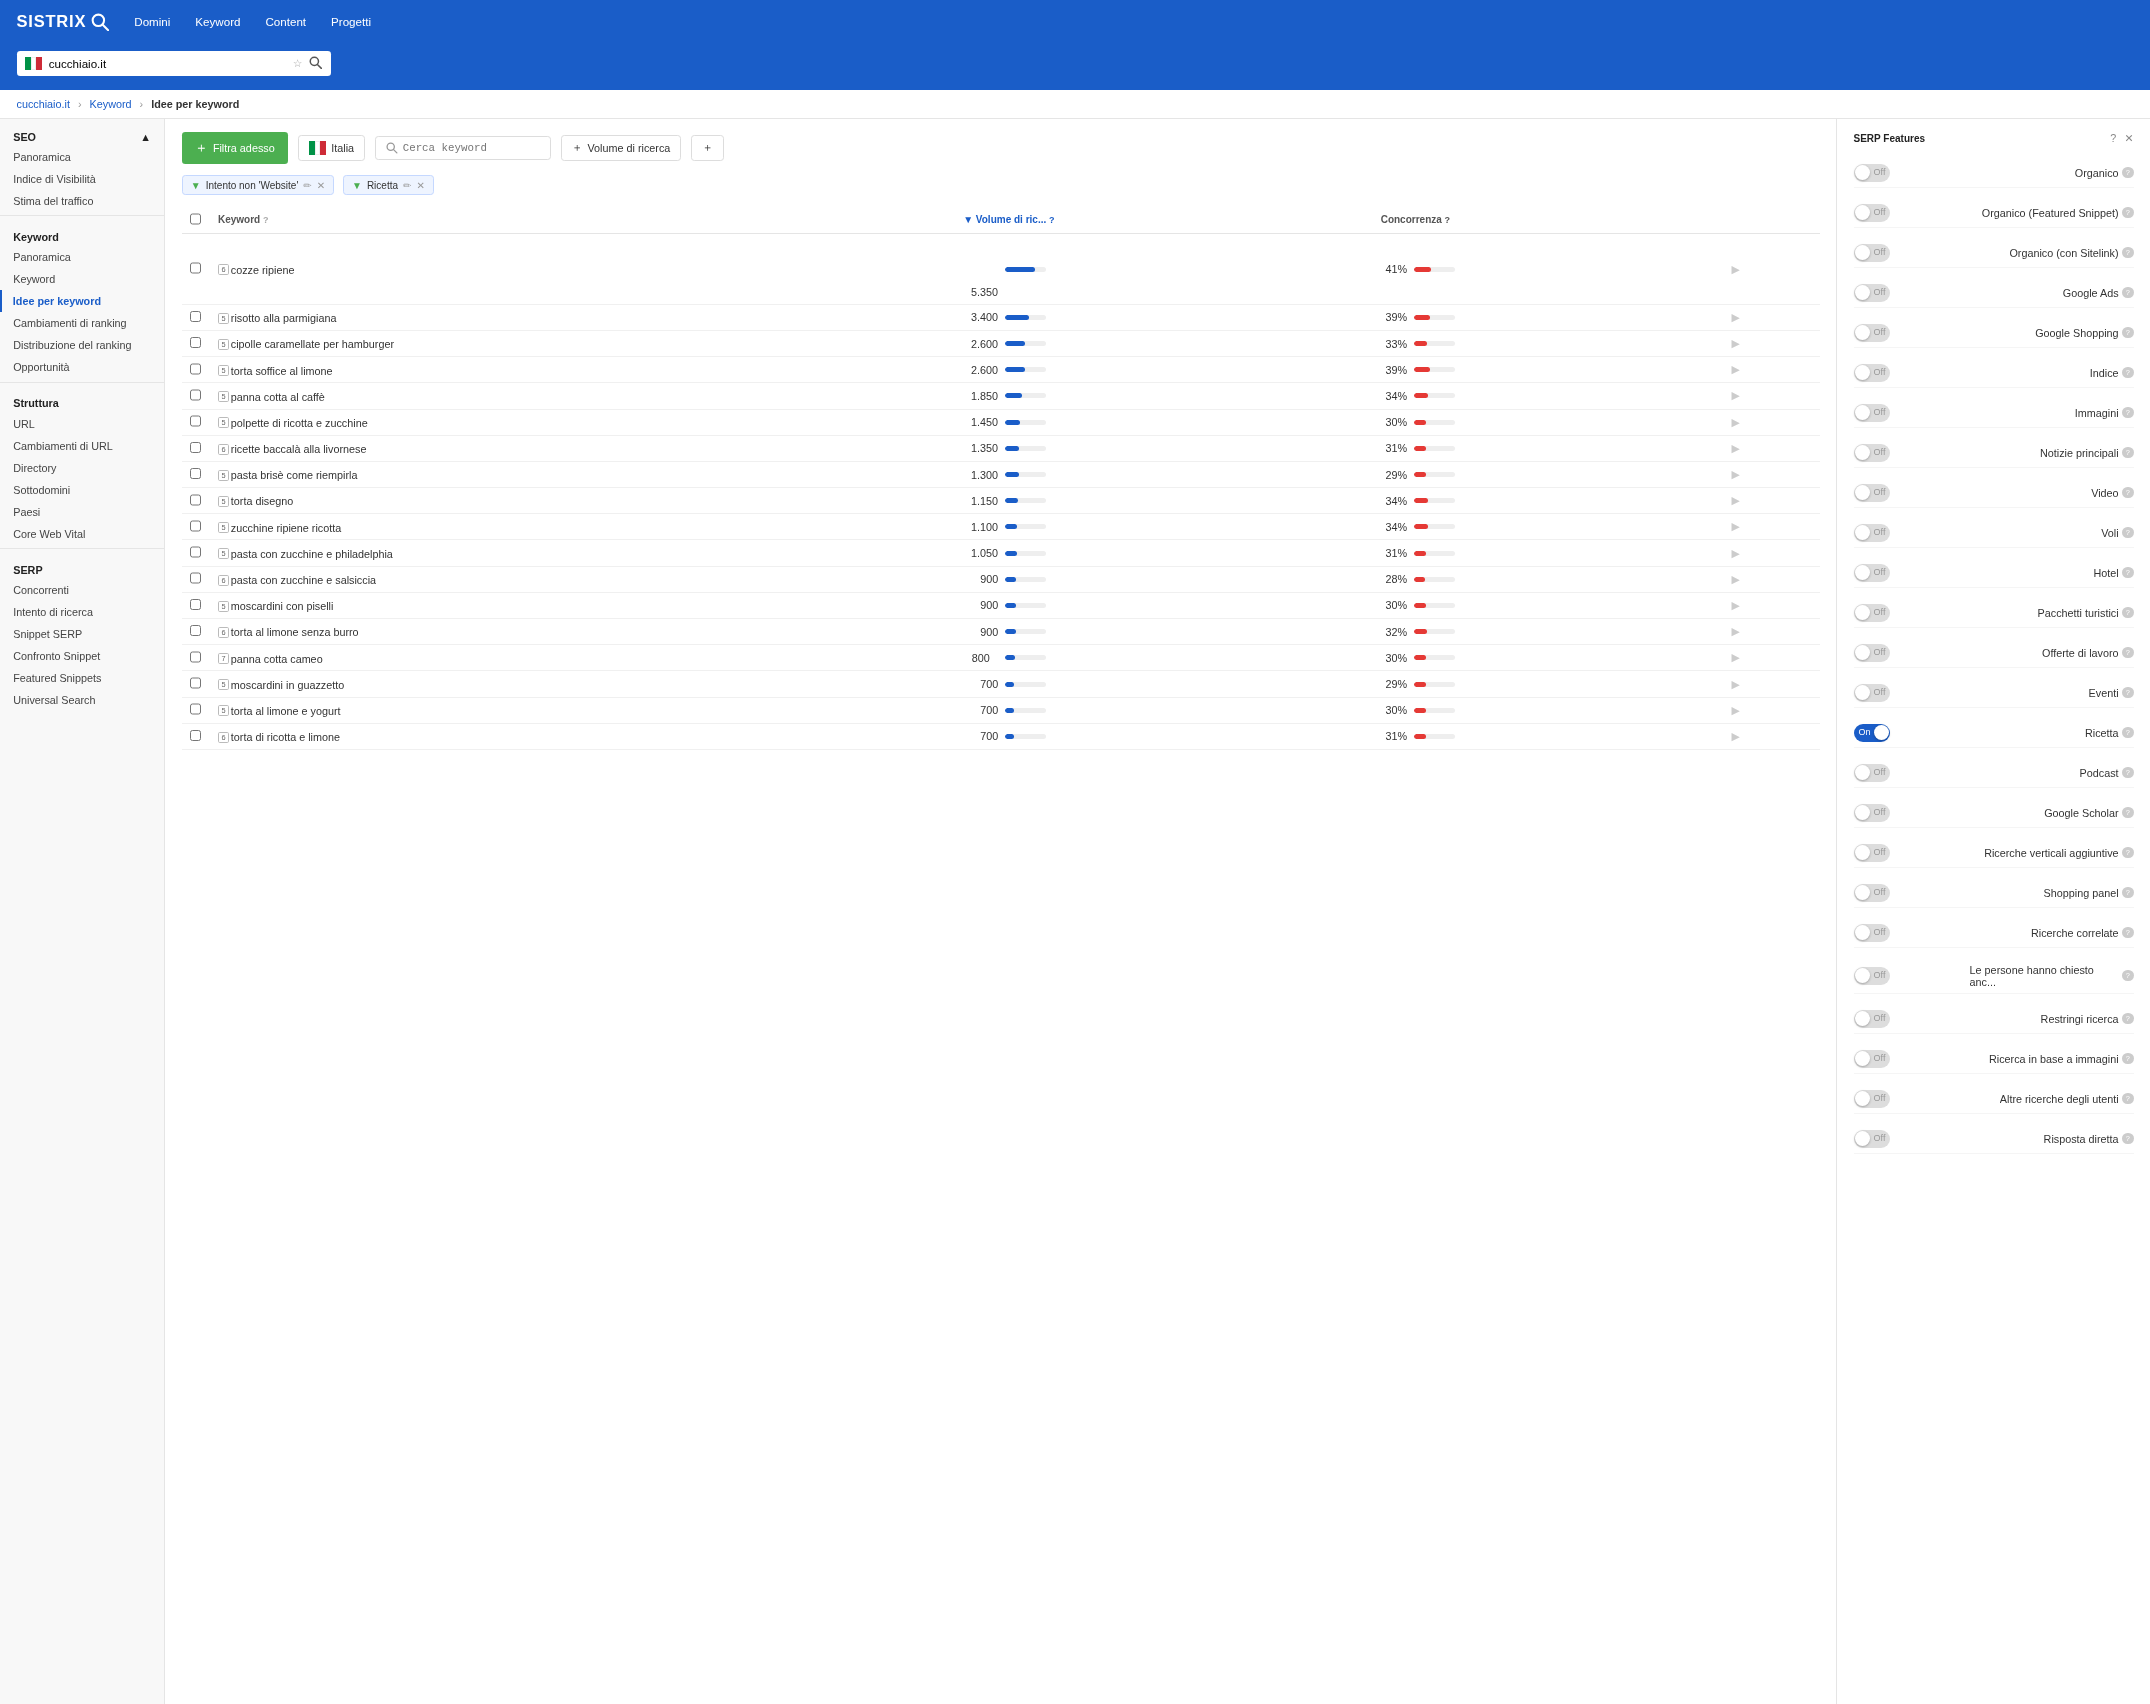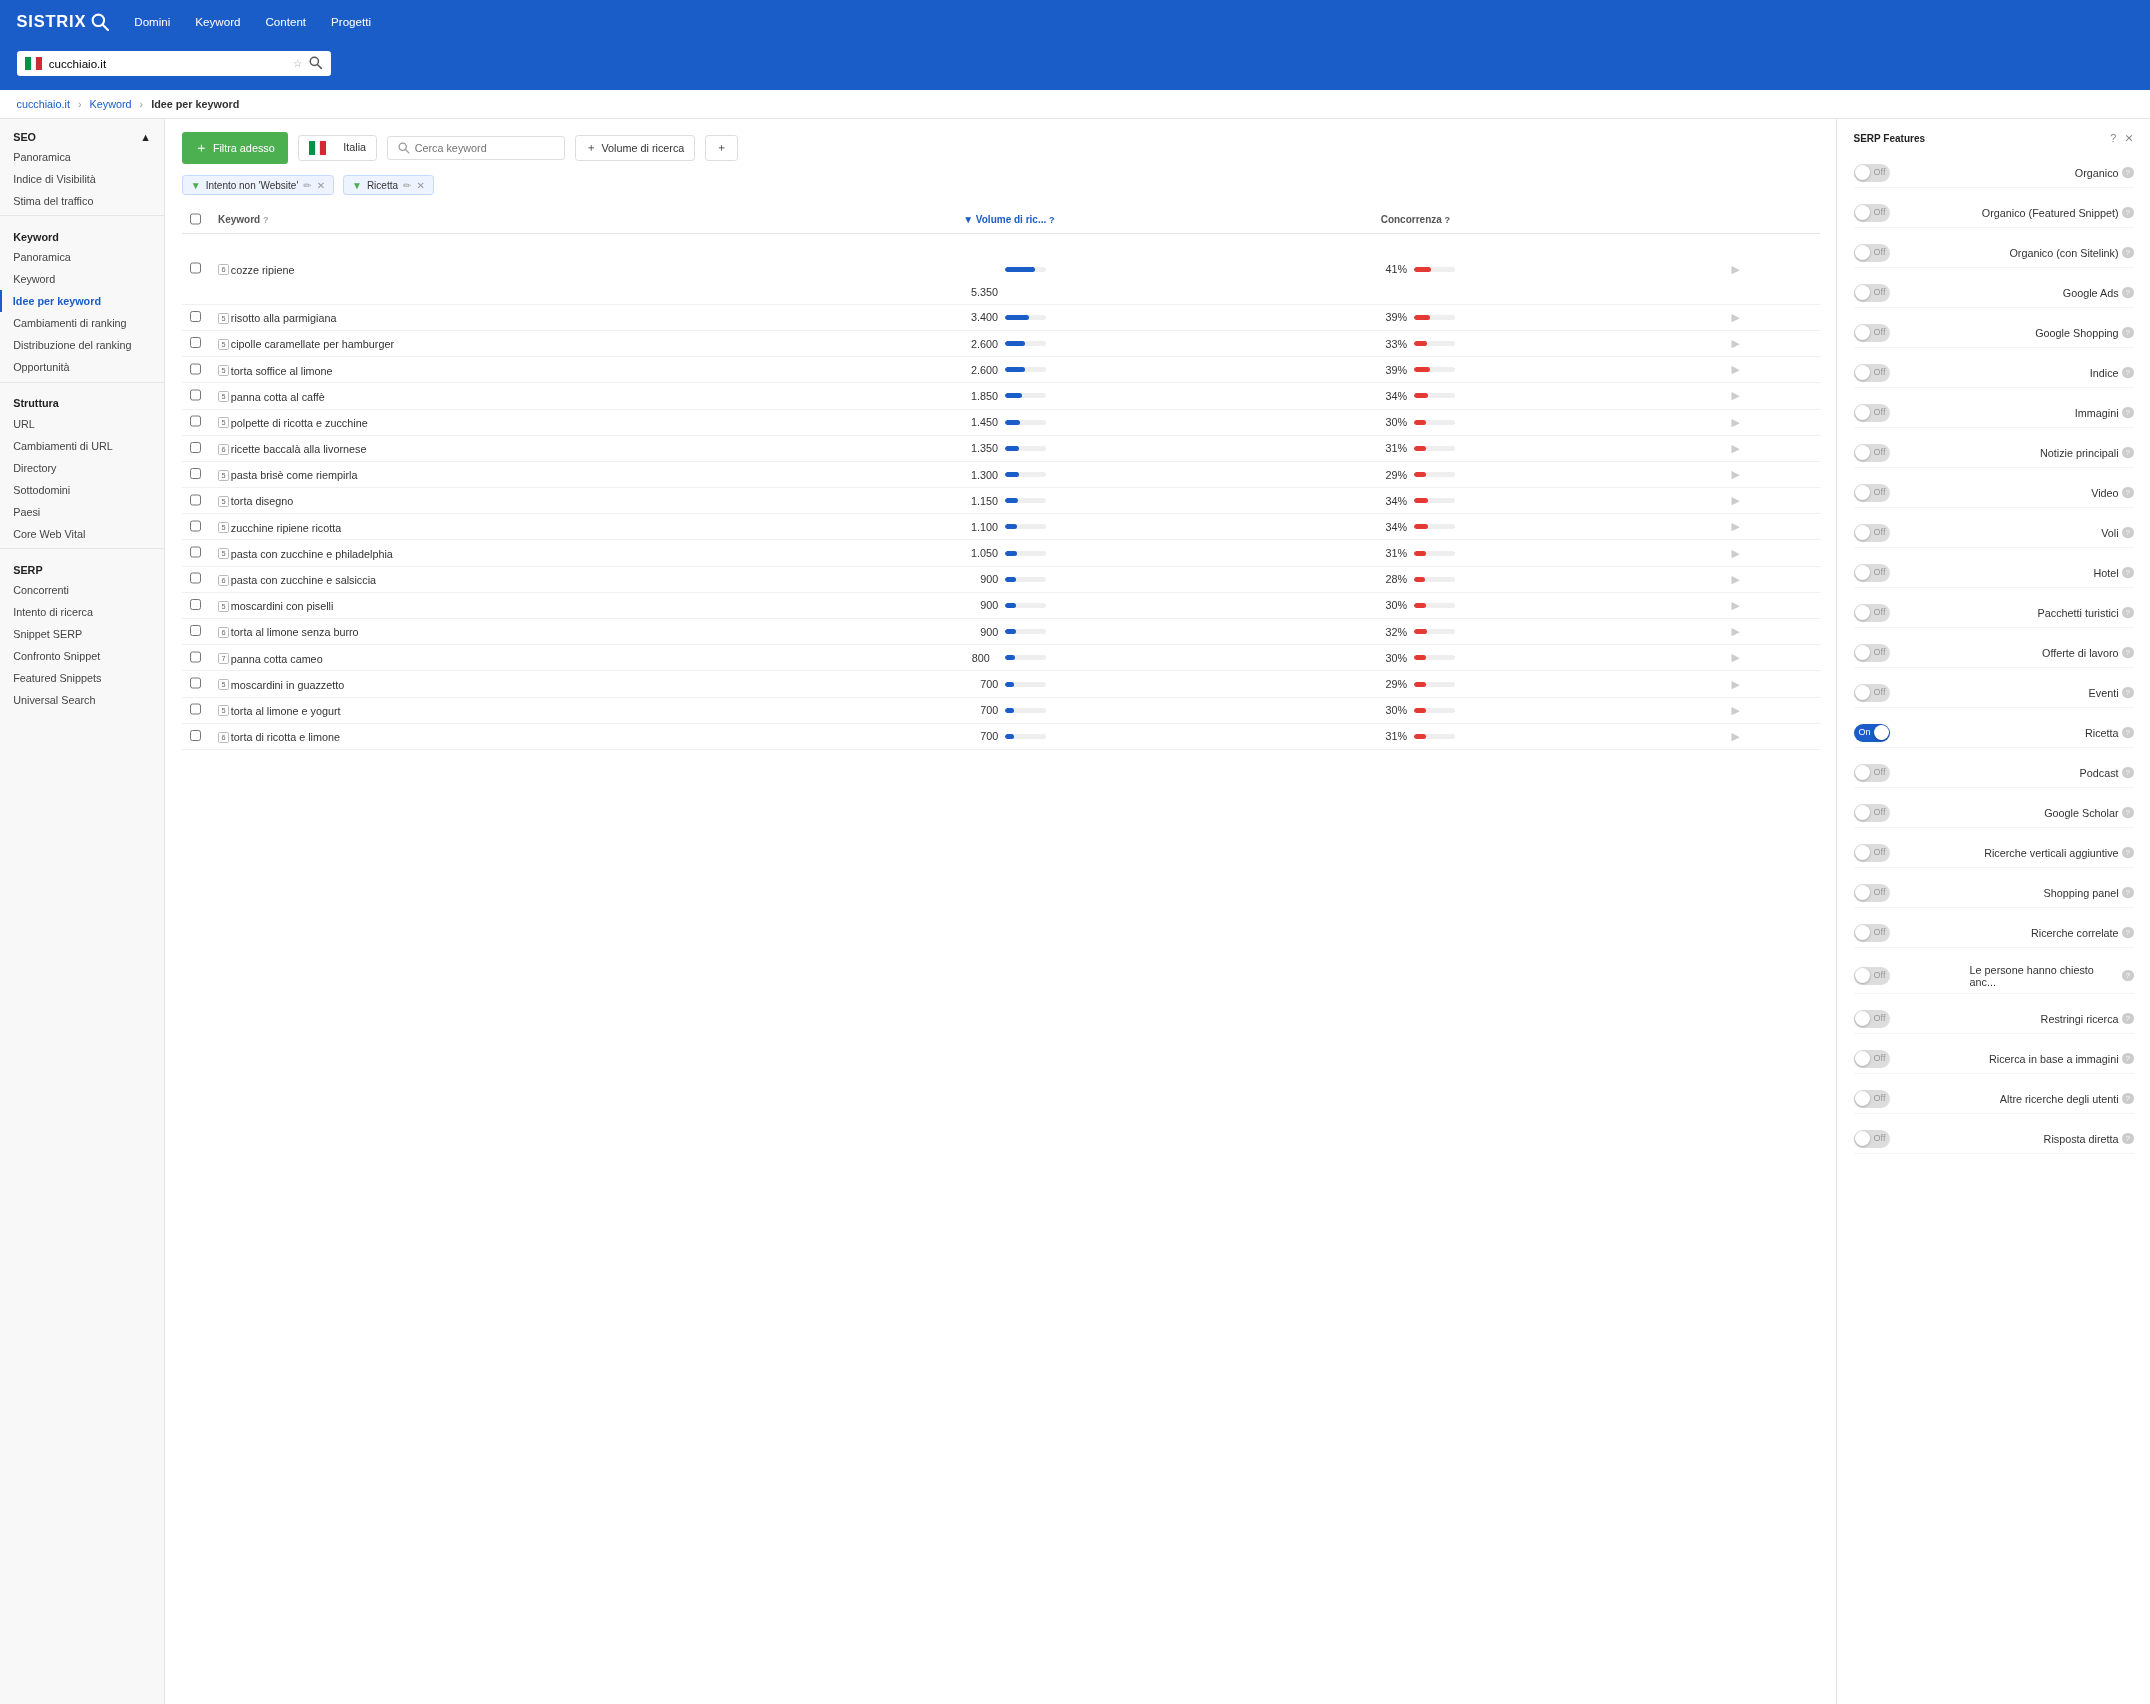--- a/index.html
+++ b/index.html
@@ -137,22 +137,22 @@
     .flag-small {
       display: inline-flex;
     }
     .btn-filter-country {
       background: white;
       border: 0.8px solid #ddd;
       padding: 5px 10px;
       border-radius: 3.3px;
       cursor: pointer;
       display: flex;
-      align-items: flex-start;
-      gap: 17px;
+      align-items: center;
+      gap: 5px;
       font-size: 10.8px;
     }
     .search-kw-input {
       border: 0.8px solid #ddd;
       border-radius: 3.3px;
       padding: 5px 10px;
       font-size: 10.8px;
       display: flex;
       align-items: center;
       gap: 5px;
@@ -423,21 +423,21 @@
             <div class="flag-it-white"></div>
             <div class="flag-it-red"></div>
         </div>
         <span>Italia</span>
       </div>
       <div class="search-kw-input">
         <svg width="11.6" height="11.6" viewBox="0 0 16 16">
             <circle cx="6.5" cy="6.5" r="5" fill="none" stroke="#999" stroke-width="1.8"></circle>
             <line x1="10.5" y1="10.5" x2="15" y2="15" stroke="#999" stroke-width="1.8" stroke-linecap="round"></line>
           </svg>
-        <input type="text" style="border: none; outline: none; font-size: 10.8px;" placeholder="Cerca keyword">
+        <input type="text" style="border: none; outline: none; font-size: 10.8px; font-family: Liberation Mono, monospace;" placeholder="Cerca keyword">
       </div>
       <div class="btn-volume">
         <span>＋</span>
         <span>Volume di ricerca</span>
       </div>
       <div class="btn-volume">
         <span>＋</span>
       </div>
     </div>
 

